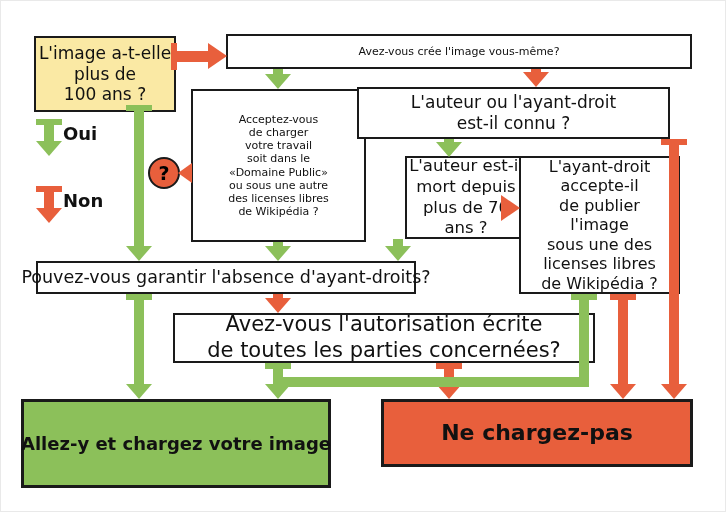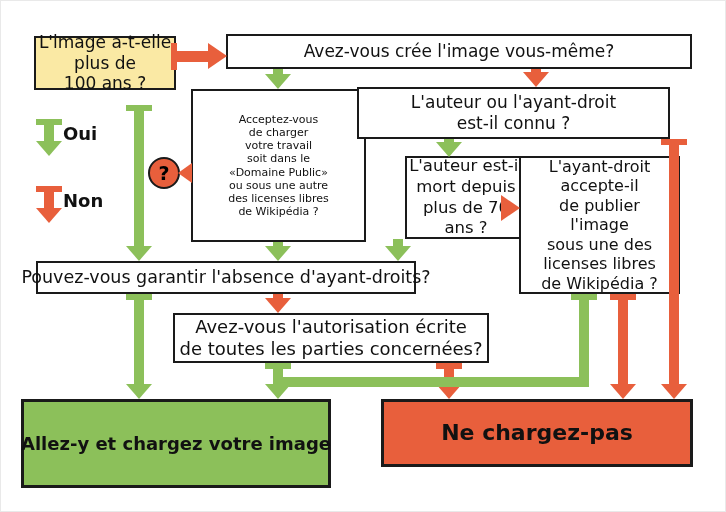--- a/index.html
+++ b/index.html
@@ -40,25 +40,25 @@
     box-sizing:border-box;border:2.5px solid var(--ink);border-radius:50%;
     background:var(--no-red);display:flex;align-items:center;justify-content:center;
     font-weight:bold;font-size:19px;color:#000;
   }
 </style>
 </head>
 <body>
 
 <div id="canvas">
 
-  <div class="box" style="left:33px;top:35px;width:142px;height:54px;font-size:17px;background:var(--start-yellow);border-width:2.5px;">L'image a-t-elle
+  <div class="box" style="left:33px;top:35px;width:142px;height:76px;font-size:17px;background:var(--start-yellow);border-width:2.5px;">L'image a-t-elle
 plus de
 100 ans ?</div>
 
-  <div class="box" style="left:225px;top:33px;width:466px;height:35px;font-size:17px;">Avez-vous crée l'image vous-même?</div>
+  <div class="box" style="left:225px;top:33px;width:466px;height:35px;font-size:11px;">Avez-vous crée l'image vous-même?</div>
 
   <div class="box" style="left:190px;top:88px;width:175px;height:153px;font-size:11px;line-height:1.2;">Acceptez-vous
 de charger
 votre travail
 soit dans le
 «Domaine Public»
 ou sous une autre
 des licenses libres
 de Wikipédia ?</div>
 
@@ -73,21 +73,21 @@
   <div class="box" style="left:518px;top:155px;width:161px;height:138px;font-size:16px;line-height:1.22;">L'ayant-droit
 accepte-il
 de publier
 l'image
 sous une des
 licenses libres
 de Wikipédia ?</div>
 
   <div class="box nowrap" style="left:35px;top:260px;width:380px;height:33px;font-size:17.5px;">Pouvez-vous garantir l'absence d'ayant-droits?</div>
 
-  <div class="box" style="left:172px;top:312px;width:316px;height:50px;font-size:18px;">Avez-vous l'autorisation écrite
+  <div class="box" style="left:172px;top:312px;width:422px;height:50px;font-size:21px;">Avez-vous l'autorisation écrite
 de toutes les parties concernées?</div>
 
   <div class="box nowrap" style="left:20px;top:398px;width:310px;height:89px;font-size:18px;font-weight:bold;background:var(--yes-green);border-width:3px;">Allez-y et chargez votre image</div>
 
   <div class="box" style="left:380px;top:398px;width:312px;height:68px;font-size:22px;font-weight:bold;background:var(--no-red);border-width:3px;">Ne chargez-pas</div>
 
   <div>
     <div class="rect g-fill" style="left:35px;top:118px;width:26px;height:6px;"></div>
     <div class="rect g-fill" style="left:43px;top:118px;width:10px;height:24px;"></div>
     <div class="head-down" style="left:35px;top:140px;"></div>

